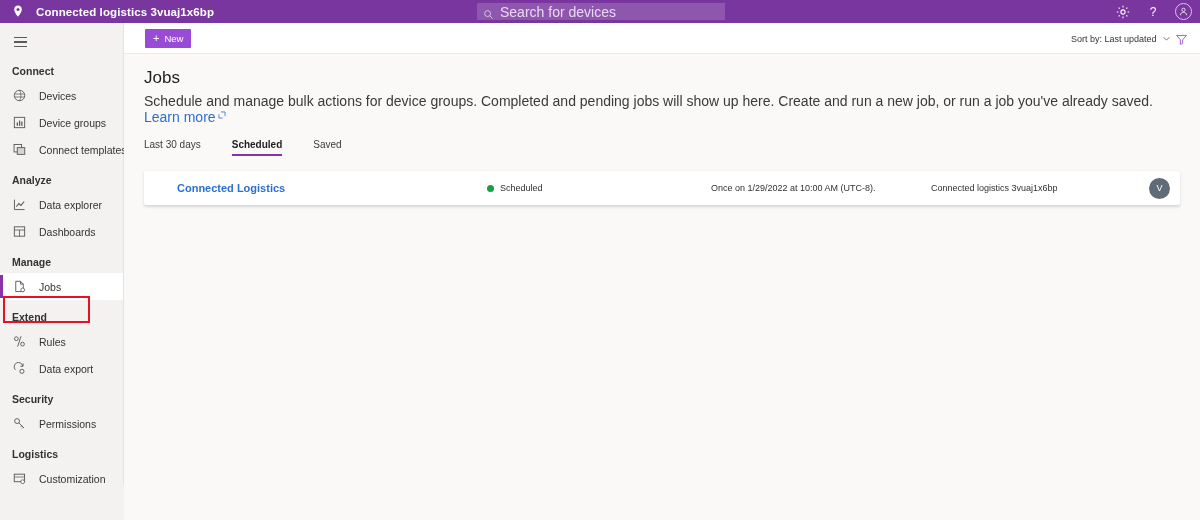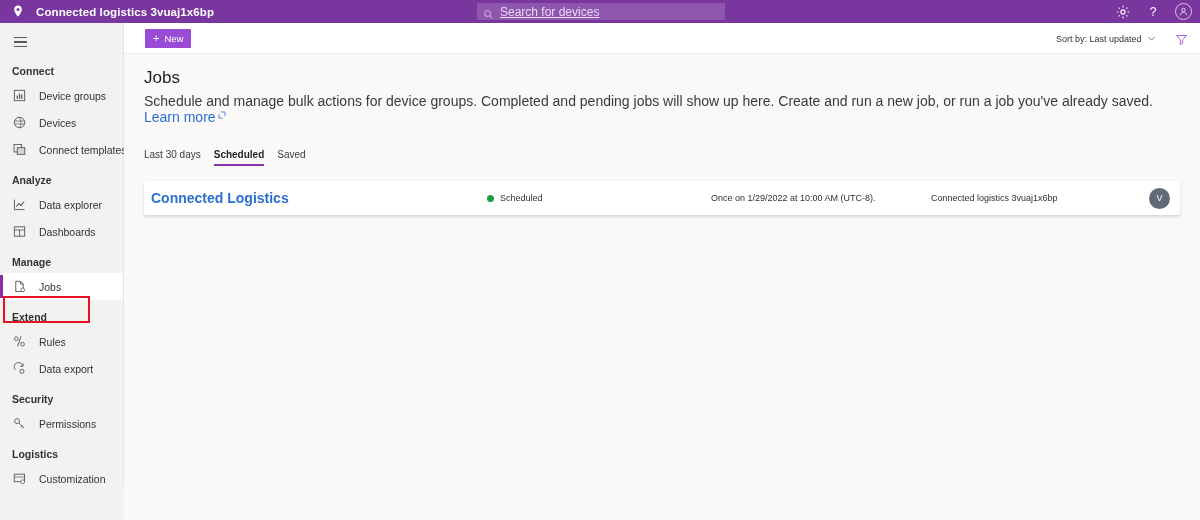--- a/index.html
+++ b/index.html
@@ -27,21 +27,21 @@
     margin-left: 10px; letter-spacing: .1px; white-space: nowrap;
   }
   .search-wrap {
     position: absolute; left: 477px; top: 3px;
     width: 248px; height: 17px;
     background: rgba(255,255,255,0.16);
     display: flex; align-items: center; padding-left: 6px;
   }
   .search-icon { width: 11px; height: 11px; display: block; opacity: .9; }
   .search-placeholder {
-    color: #e8d9f2; font-size: 12px; margin-left: 6px; white-space: nowrap; text-decoration: underline;
+    color: #e8d9f2; font-size: 14px; margin-left: 6px; white-space: nowrap;
   }
   .topbar-right {
     position: absolute; right: 8px; top: 0; height: 23px;
     display: flex; align-items: center; gap: 14px;
   }
   .tb-icon { width: 16px; height: 16px; display: block; cursor: pointer; }
   .avatar-ring {
     width: 17px; height: 17px; border-radius: 50%;
     border: 1px solid #d9c5e6; display: flex;
     align-items: center; justify-content: center;
@@ -97,58 +97,58 @@
     margin-left: 21px;
     height: 19px; min-width: 45px;
     background: #9a4bd6; color: #fff;
     font-size: 9.5px; border: none; border-radius: 1px;
     display: inline-flex; align-items: center; gap: 5px;
     padding: 0 8px; cursor: pointer;
   }
   .btn-new .plus { font-size: 11px; line-height: 1; }
   .cmd-right {
     position: absolute; right: 12px; top: 0; height: 31px;
-    display: flex; align-items: center; gap: 19px;
+    display: flex; align-items: center; gap: 4px;
   }
   .sortby { font-size: 9px; color: #333; cursor: pointer; white-space: nowrap; }
   .chev { width: 9px; height: 9px; display: inline-block; vertical-align: -1px; margin-left: 3px; }
   .funnel { width: 13px; height: 13px; display: block; cursor: pointer; }
 
   
   .main {
     position: absolute; top: 54px; left: 124px;
     width: 1076px; height: 466px;
     background: #faf9f8;
     padding: 14px 20px 0 20px;
   }
   .page-title { font-size: 17px; font-weight: normal; color: #201f1e; margin: 0 0 7px 0; }
   .page-desc { font-size: 14px; color: #3b3a39; line-height: 13px; margin: 0; }
   .page-desc a { color: #2b6fd4; text-decoration: none; }
   .ext-icon { width: 8px; height: 8px; display: inline-block; vertical-align: 3px; margin-left: 2px; }
 
-  .tabs { display: flex; gap: 13px; margin-top: 25px; border-bottom: 0; }
+  .tabs { display: flex; gap: 31px; margin-top: 15px; border-bottom: 0; }
   .tab {
     font-size: 10px; color: #3b3a39; padding-bottom: 6px;
     cursor: pointer; position: relative; white-space: nowrap;
   }
   .tab.active { color: #201f1e; font-weight: bold; }
   .tab.active::after {
     content: ""; position: absolute; left: 0; bottom: 0;
     width: 100%; height: 2px; background: #8a31a8;
   }
 
   .job-row {
     margin-top: 15px;
     height: 34px; background: #ffffff;
     border-radius: 2px;
     box-shadow: 0 1.2px 3px rgba(0,0,0,0.14);
     display: flex; align-items: center;
     position: relative;
   }
-  .c-name { position: absolute; left: 7px; font-size: 14px; color: #2b6fd4; font-weight: bold; cursor: pointer; }
+  .c-name { position: absolute; left: 33px; font-size: 11px; color: #2b6fd4; font-weight: bold; cursor: pointer; }
   .c-status { position: absolute; left: 343px; font-size: 9px; color: #323130; display: flex; align-items: center; }
   .dot { width: 7px; height: 7px; border-radius: 50%; background: #1d9e45; display: inline-block; margin-right: 6px; }
   .c-sched { position: absolute; left: 567px; font-size: 9px; color: #323130; white-space: nowrap; }
   .c-app { position: absolute; left: 787px; font-size: 9px; color: #323130; white-space: nowrap; }
   .c-avatar {
     position: absolute; right: 10px;
     width: 21px; height: 21px; border-radius: 50%;
     background: #5f6b77; color: #fff;
     font-size: 9px; display: flex; align-items: center; justify-content: center;
   }
@@ -206,36 +206,36 @@
     <div class="hamburger">
       <span></span>
       <span></span>
       <span></span>
     </div>
 
     <div class="nav-section">Connect</div>
     <div class="nav-item">
       <span class="ico">
         <svg viewBox="0 0 16 16" width="15" height="15">
+            <circle cx="8" cy="8" r="5.6" fill="none" stroke="#5b5b5b" stroke-width="1"></circle>
+            <path d="M8 2.4c2 2 2 9.2 0 11.2M2.6 6.4h10.8M2.6 9.6h10.8" fill="none" stroke="#5b5b5b" stroke-width=".8"></path>
+          </svg>
+      </span>
+      <span class="lbl">Devices</span>
+    </div>
+    <div class="nav-item">
+      <span class="ico">
+        <svg viewBox="0 0 16 16" width="15" height="15">
             <rect x="2.5" y="2.5" width="11" height="11" fill="none" stroke="#5b5b5b" stroke-width="1"></rect>
             <rect x="5" y="8" width="1.4" height="3.5" fill="#5b5b5b"></rect>
             <rect x="7.4" y="6" width="1.4" height="5.5" fill="#5b5b5b"></rect>
             <rect x="9.8" y="7" width="1.4" height="4.5" fill="#5b5b5b"></rect>
           </svg>
       </span>
       <span class="lbl">Device groups</span>
-    </div>
-    <div class="nav-item">
-      <span class="ico">
-        <svg viewBox="0 0 16 16" width="15" height="15">
-            <circle cx="8" cy="8" r="5.6" fill="none" stroke="#5b5b5b" stroke-width="1"></circle>
-            <path d="M8 2.4c2 2 2 9.2 0 11.2M2.6 6.4h10.8M2.6 9.6h10.8" fill="none" stroke="#5b5b5b" stroke-width=".8"></path>
-          </svg>
-      </span>
-      <span class="lbl">Devices</span>
     </div>
     <div class="nav-item">
       <span class="ico">
         <svg viewBox="0 0 16 16" width="15" height="15">
             <rect x="2.2" y="2.6" width="8" height="8" fill="none" stroke="#5b5b5b" stroke-width="1"></rect>
             <rect x="5.6" y="6" width="8" height="7.2" fill="#d6d4d2" stroke="#5b5b5b" stroke-width="1"></rect>
           </svg>
       </span>
       <span class="lbl">Connect templates</span>
     </div>

